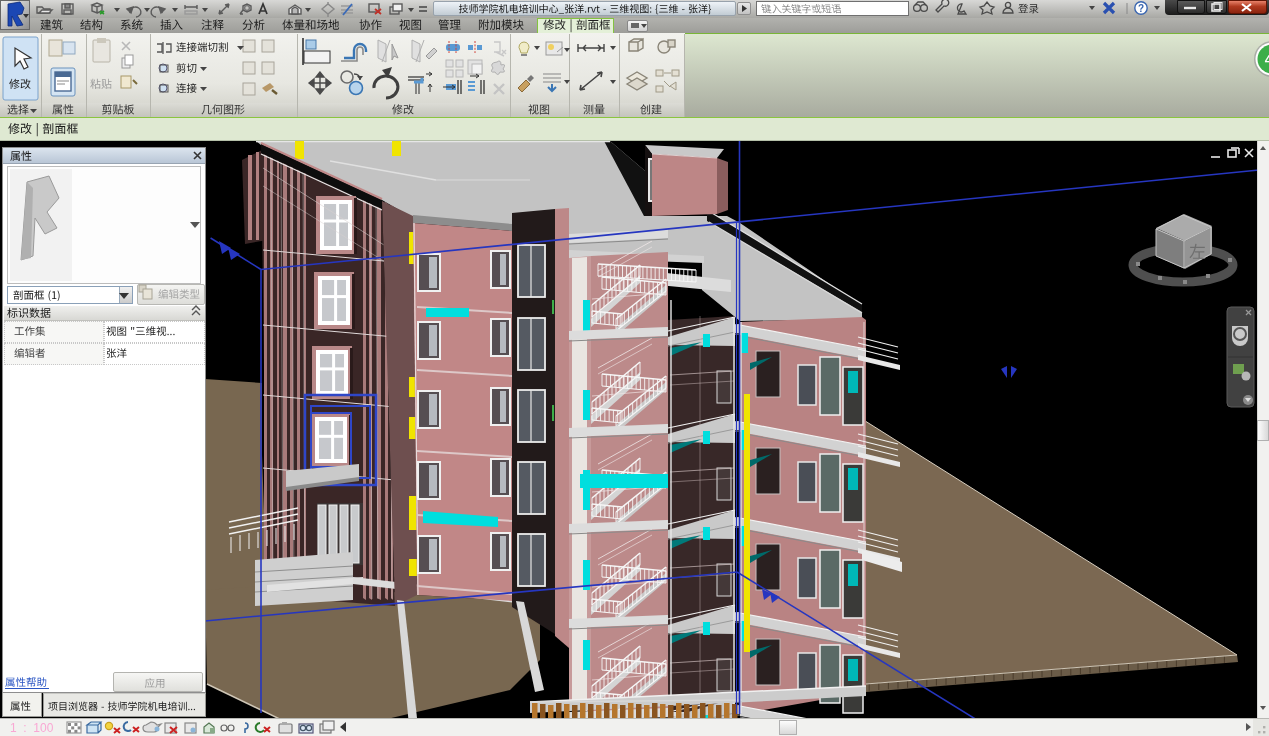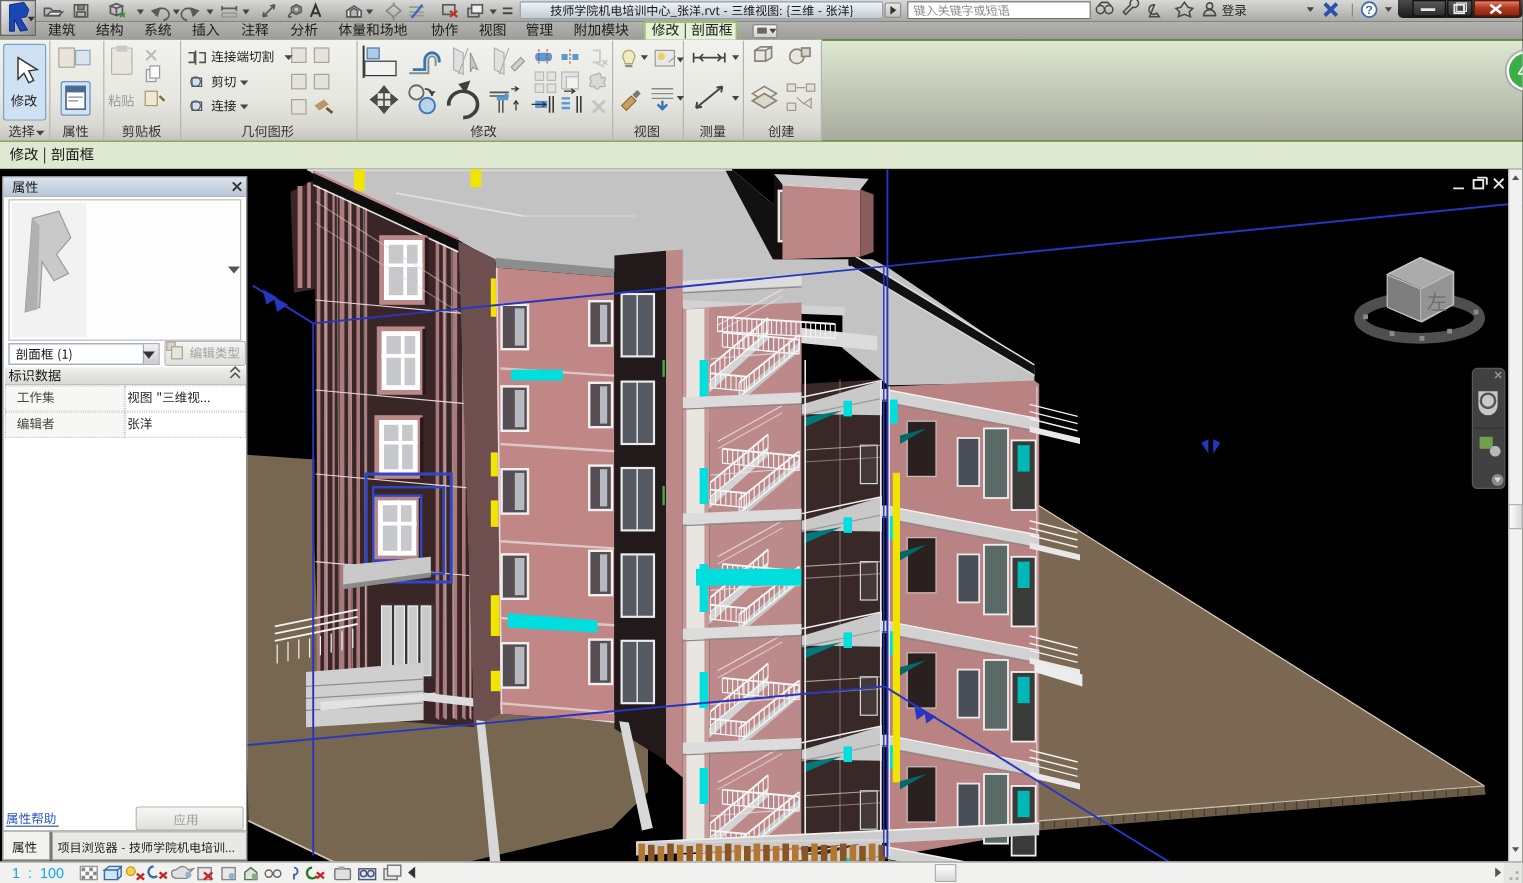--- a/index.html
+++ b/index.html
@@ -1406,13 +1406,13 @@
           <use href="#g7" transform="translate(177.5 710) scale(0.010000 -0.010000)"></use>
           <use href="#g13" transform="translate(187.5 710) scale(0.010000 -0.010000)"></use>
           <use href="#g13" transform="translate(190.2 710) scale(0.010000 -0.010000)"></use>
           <use href="#g13" transform="translate(193.0 710) scale(0.010000 -0.010000)"></use>
         </g>
         <g fill="#6f6f6f">
           <use href="#g106" transform="translate(1189 258) scale(0.017000 -0.017000)"></use>
         </g>
       </svg>
 </svg>
-    <div class="abs" style="left:10px;top:721px;font-size:12px;color:#0ea5e9">1&nbsp;&nbsp;:&nbsp;&nbsp;100</div>
+    <div class="abs" style="left:10px;top:721px;font-size:12px;color:#f9a8d4">1&nbsp;&nbsp;:&nbsp;&nbsp;100</div>
 </div>
 </body></html>

